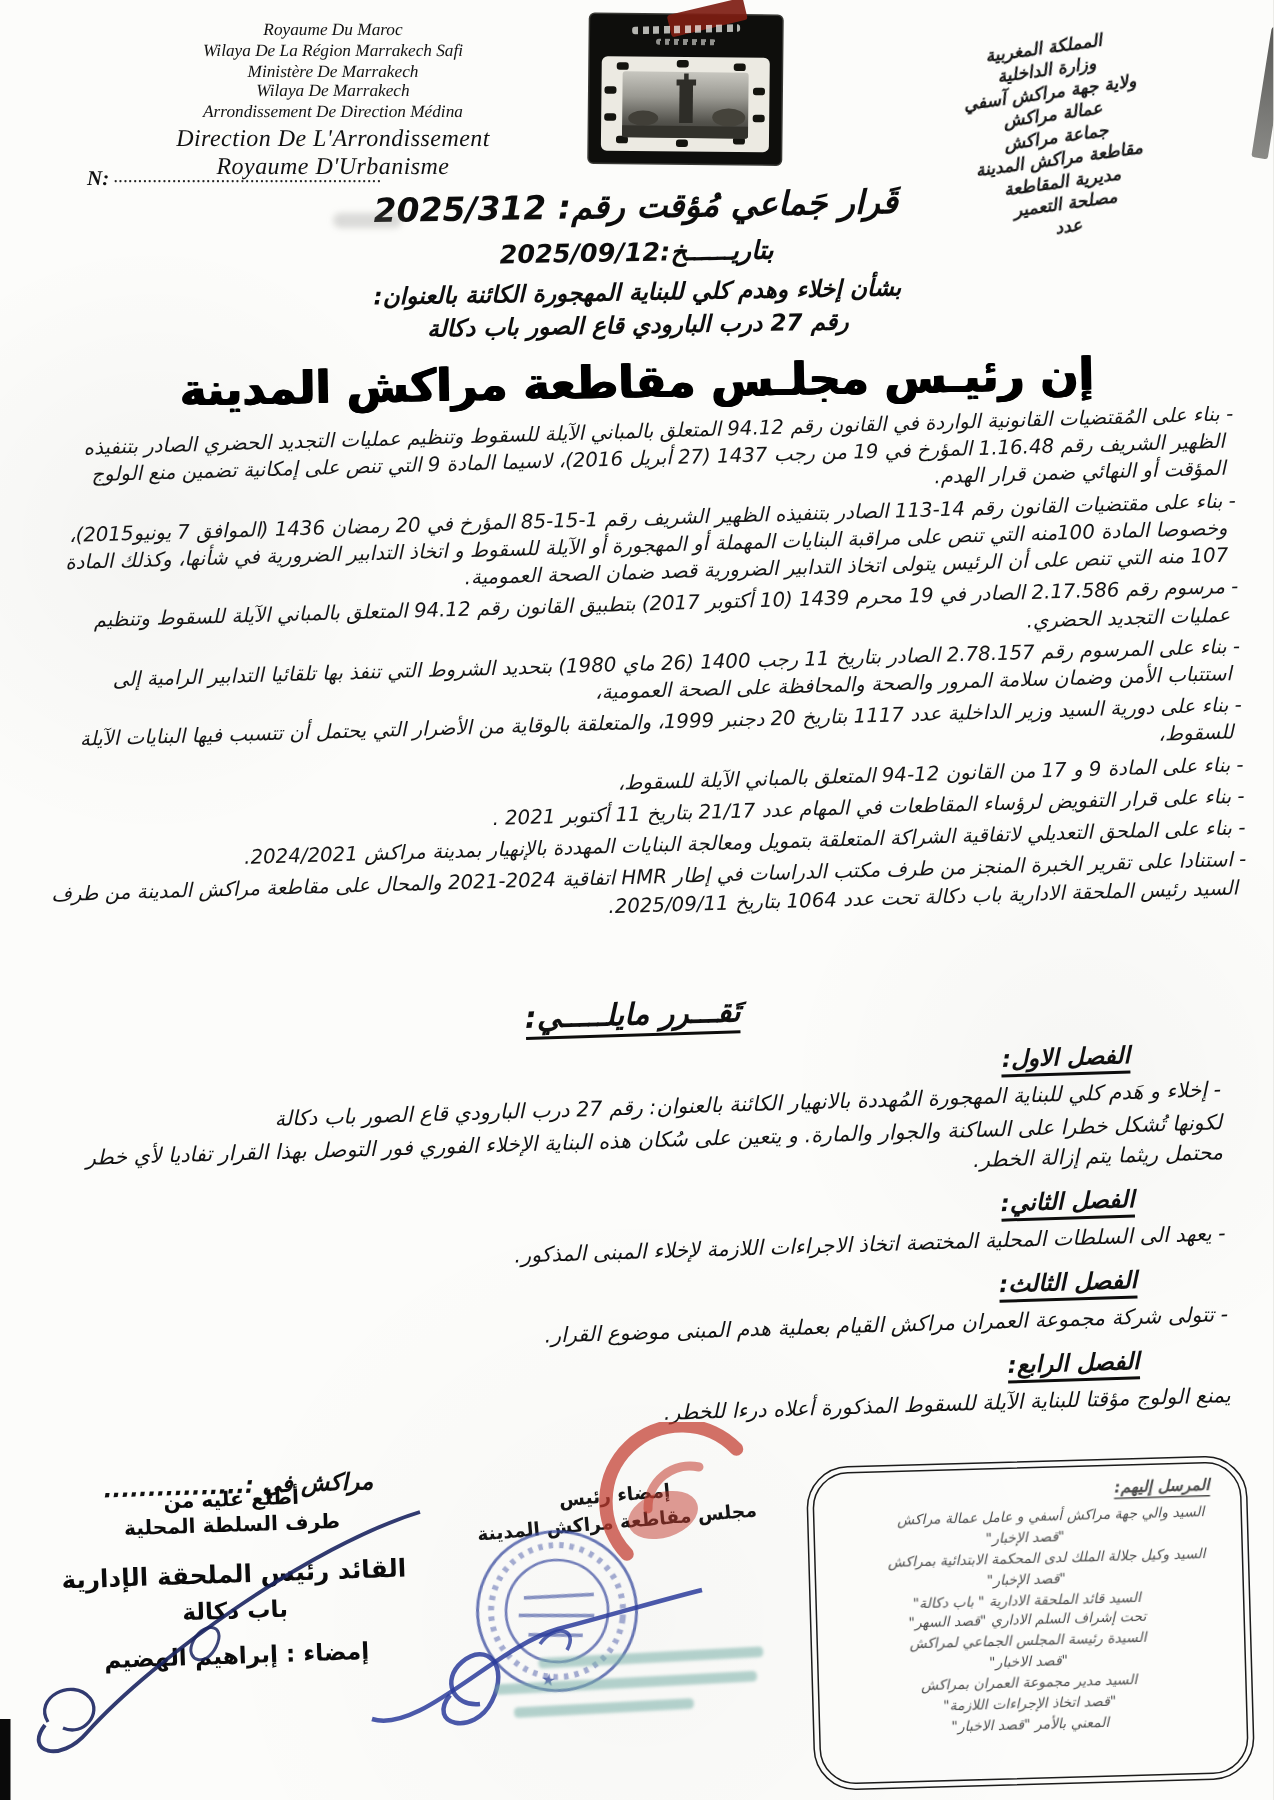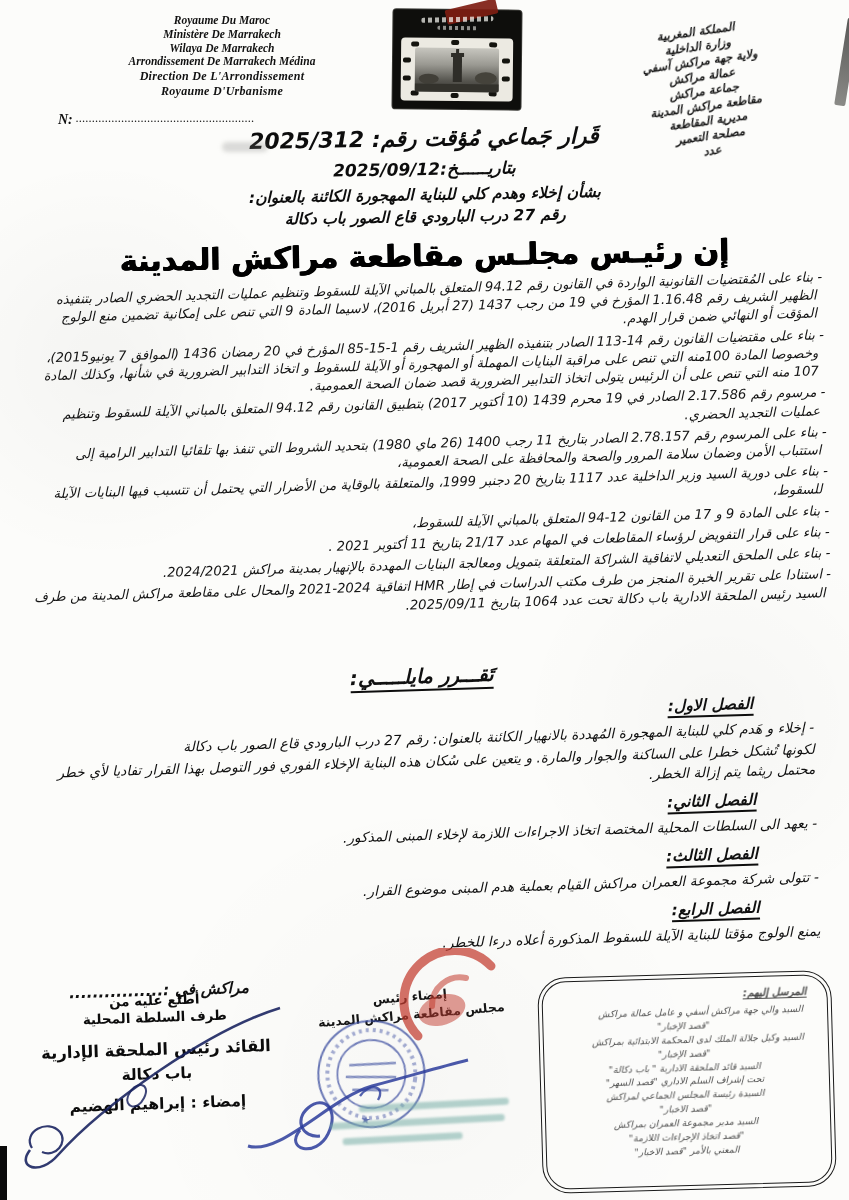--- a/index.html
+++ b/index.html
@@ -10,23 +10,23 @@
       radial-gradient(circle at 85% 60%, rgba(0,0,0,0.025), transparent 20%),
       radial-gradient(circle at 50% 90%, rgba(0,0,0,0.02), transparent 25%),
       #fcfcfa;
     overflow:hidden;
     font-family:"DejaVu Sans", sans-serif;
     color:#1f1f1f;
     border-right:2px solid #d4d4cf;
   }
   
   .lh-fr{position:absolute;left:48px;top:14px;width:348px;text-align:center;
-    font-family:"Liberation Serif", serif;font-weight:bold;font-style:italic;
+    font-family:"Liberation Serif", serif;font-weight:normal;font-style:italic;
     font-size:11.5px;line-height:1.2;color:#111;}
-  .lh-fr .big{font-size:12px;letter-spacing:.3px;}
+  .lh-fr .big{font-size:16px;letter-spacing:.3px;}
   .n-line{position:absolute;left:58px;top:112px;font-family:"Liberation Serif", serif;
     font-weight:bold;font-style:italic;font-size:14px;color:#111;}
   .n-dots{font-size:9px;letter-spacing:1px;vertical-align:2px;color:#222;}
   
   .emblem{position:absolute;left:393px;top:10px;width:128px;height:99px;background:#0e0e0c;
     border-radius:3px;transform:rotate(.6deg);box-shadow:0 0 0 1px #3a3a36;}
   .emblem-inscr{position:absolute;left:28px;top:7px;width:72px;height:5px;border-radius:2px;opacity:.85;
     background:repeating-linear-gradient(90deg, rgba(245,245,240,.85) 0 4px, transparent 4px 7px);transform:rotate(-2deg);}
   .emblem-inscr2{position:absolute;left:44px;top:16px;width:40px;height:4px;border-radius:2px;opacity:.7;
     background:repeating-linear-gradient(90deg, rgba(245,245,240,.8) 0 3px, transparent 3px 6px);}
@@ -110,23 +110,24 @@
   .smudge-top{position:absolute;left:222px;top:142px;width:46px;height:10px;background:rgba(120,120,115,.25);
     border-radius:5px;filter:blur(2px);}
 </style>
 </head>
 <body>
 
 <div class="page">
 
   <div class="lh-fr">
     <div>Royaume Du Maroc</div>
+    <div>Wilaya De La Région Marrakech Safi</div>
     <div>Ministère De Marrakech</div>
     <div>Wilaya De Marrakech</div>
-    <div>Arrondissement De Marrakech Médina</div>
+    <div>Arrondissement De Direction Médina</div>
     <div class="big">Direction De L'Arrondissement</div>
     <div class="big">Royaume D'Urbanisme</div>
   </div>
   <div class="n-line">
     <span>N:</span>
     <span class="n-dots">.......................................................</span>
   </div>
 
   <div class="emblem">
     <div class="emblem-redmark"></div>

